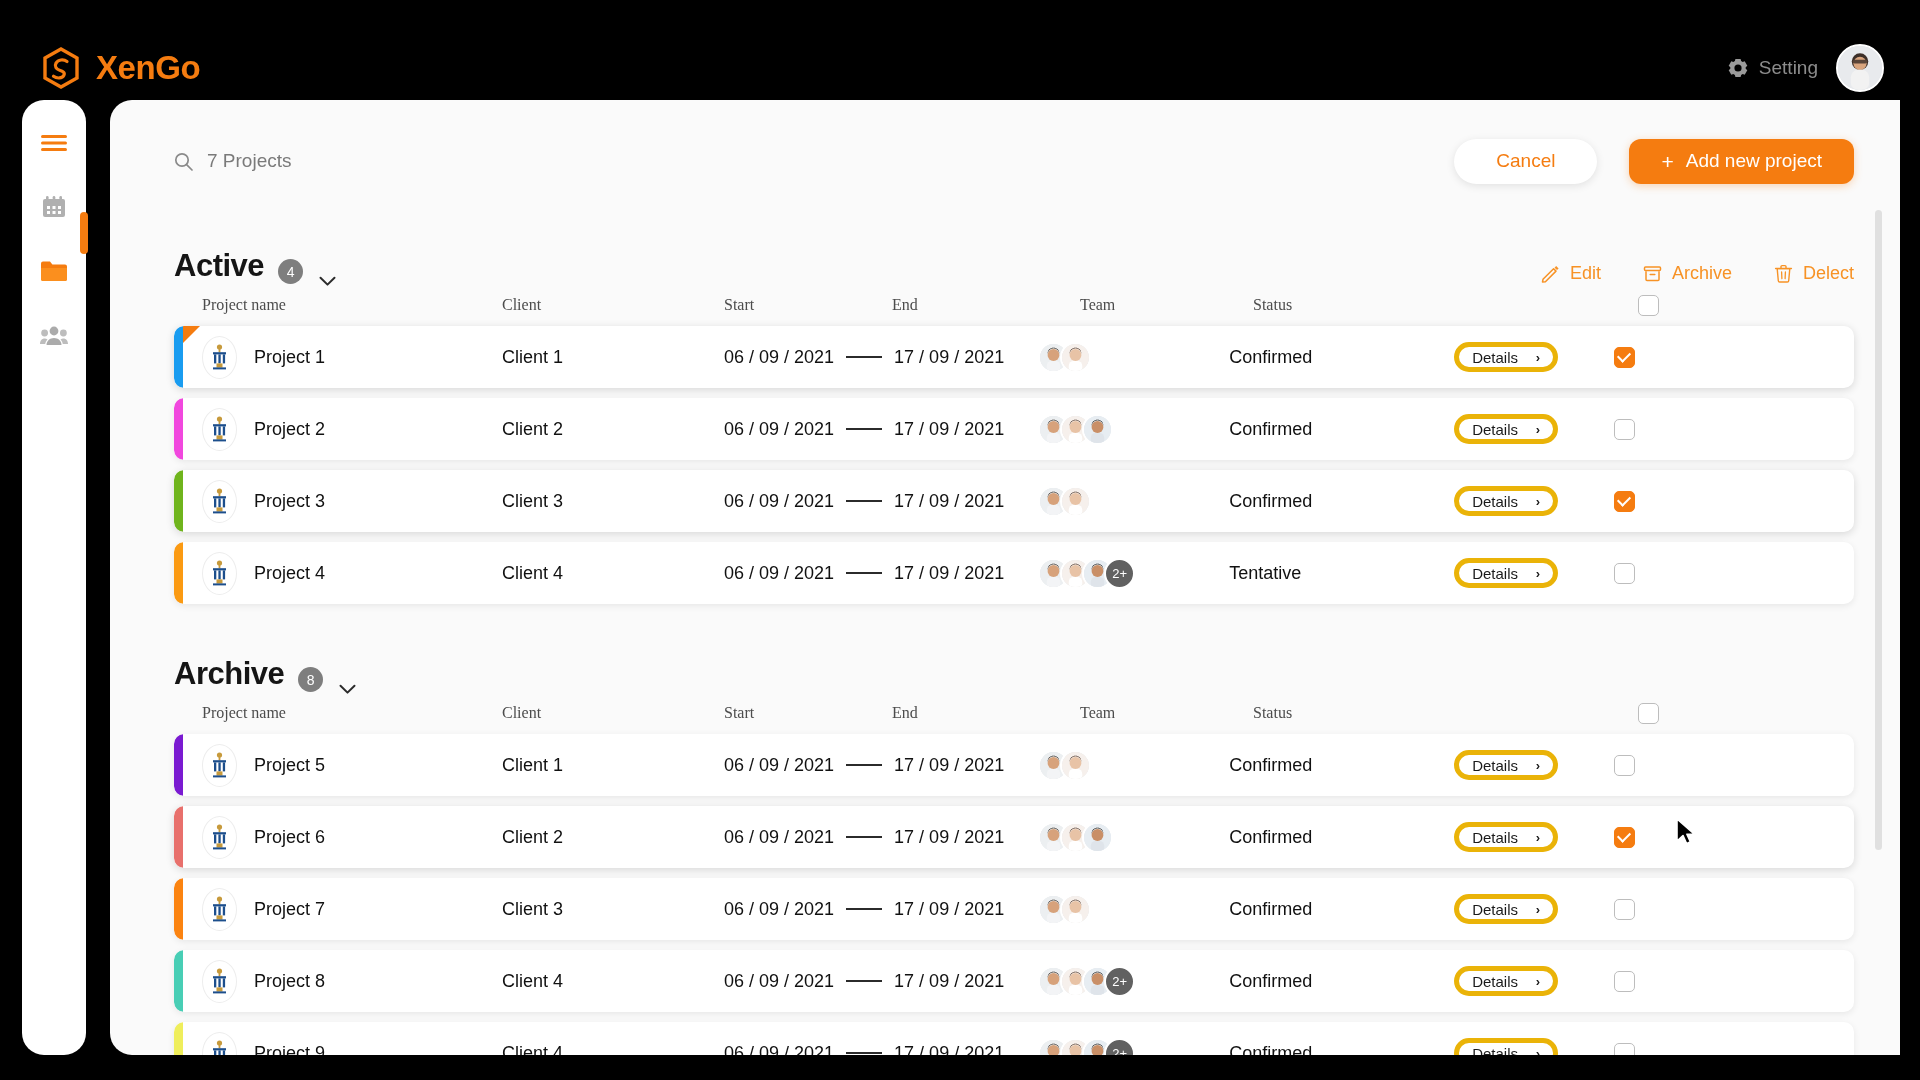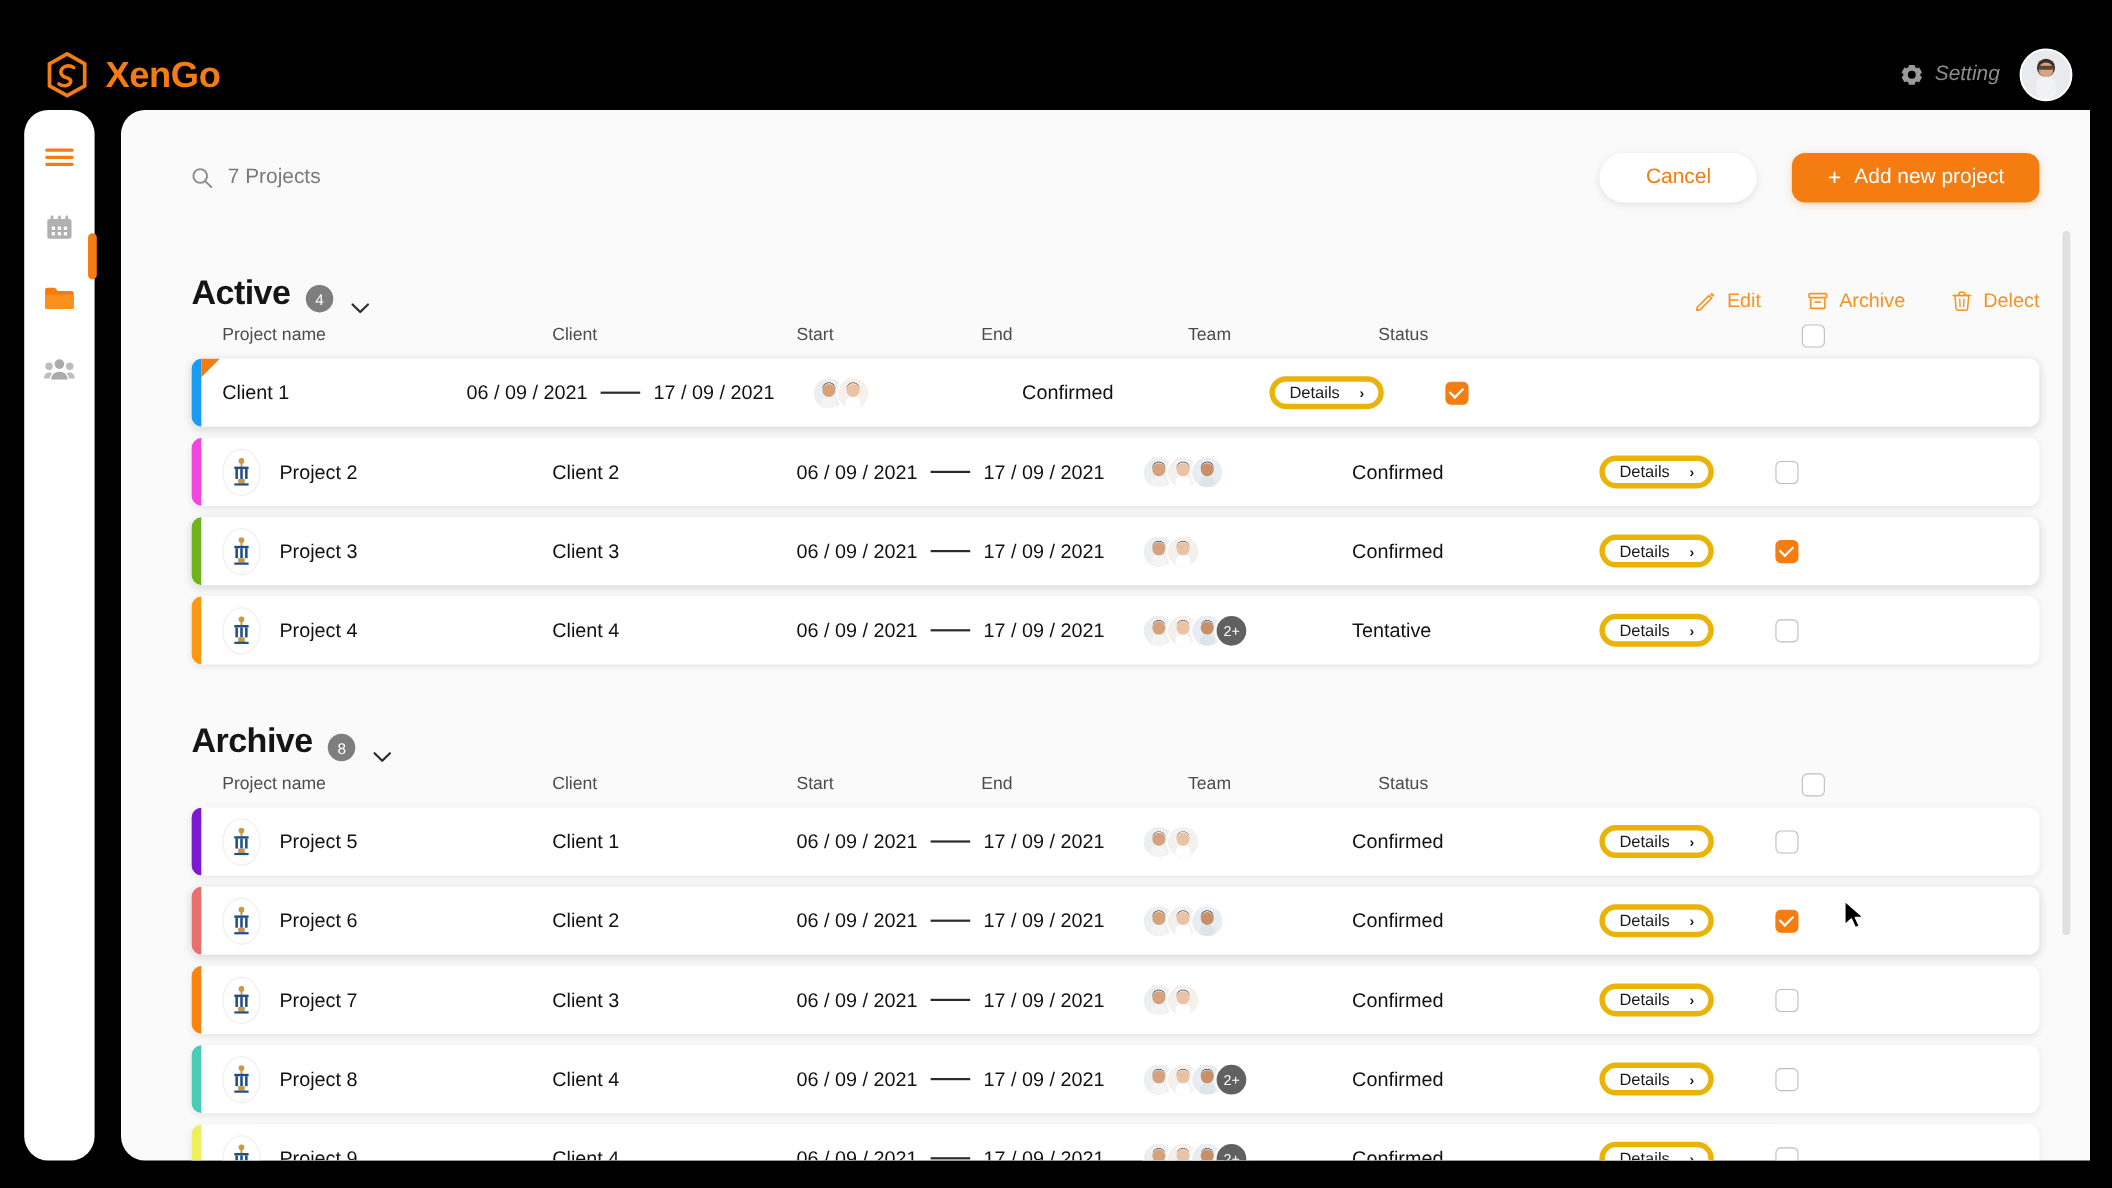--- a/index.html
+++ b/index.html
@@ -20,21 +20,21 @@
   .brand-logo { width: 42px; height: 42px; }
   .brand-name {
     color: #F57C10; font-size: 33px; font-weight: bold; letter-spacing: -0.4px;
   }
   .topbar-right {
     margin-left: auto; margin-right: 36px;
     display: flex; align-items: center; gap: 18px;
   }
   .setting-btn { display: flex; align-items: center; gap: 10px; }
   .gear-icon { width: 22px; height: 22px; display: block; }
-  .setting-label { color: #8C8C8C; font-size: 19px; font-style: italic; }
+  .setting-label { color: #8C8C8C; font-size: 19px; }
   .avatar-top {
     width: 48px; height: 48px; border-radius: 50%;
     border: 2px solid #ffffff; overflow: hidden; position: relative;
     background: #d9dde3;
   }
   .avatar-top svg { display:block; width:100%; height:100%; }
 
   
   .rail {
     position: absolute; left: 22px; top: 100px;
@@ -99,21 +99,21 @@
   .section-tools { margin-left: auto; display: flex; align-items: center; gap: 42px; }
   .tool-btn {
     display: flex; align-items: center; gap: 10px;
     color: #F79225; font-size: 18px; cursor: pointer;
   }
   .tool-btn svg { display: block; width: 19px; height: 19px; }
 
   
   .thead {
     display: flex; align-items: center; height: 42px;
-    font-size: 16px; color: #4C4C4C; padding-left: 28px;
+    font-size: 16px; color: #4C4C4C; padding-left: 28px; font-family: Liberation Serif, serif;
   }
   .c-name   { width: 300px; }
   .c-client { width: 222px; }
   .c-start  { width: 168px; }
   .c-end    { width: 188px; }
   .c-team   { width: 173px; }
   .c-status { width: 225px; }
   .c-det    { width: 150px; }
   .c-chk    { width: 40px; display: flex; justify-content: center; }
 
@@ -350,20 +350,35 @@
               <span class="c-status">Status</span>
               <span class="c-det"></span>
               <span class="c-chk">
                 <span class="chk"></span>
               </span>
             </div>
             <div class="rows">
               <div class="row sel">
                 <span class="accent" style="background:#199CF0"></span>
                 <span class="corner-fold"></span>
+                <span class="proj-cell">
+                  <span class="proj-icon">
+                    <svg width="19" height="26" viewBox="0 0 19 26">
+                      <circle cx="9.5" cy="3" r="2.6" fill="#C79A3C"></circle>
+                      <rect x="8.6" y="5" width="1.8" height="3.4" fill="#C79A3C"></rect>
+                      <rect x="3" y="8.2" width="13" height="2.2" fill="#1C4E8C"></rect>
+                      <rect x="4" y="10.4" width="2.3" height="9" fill="#1C4E8C"></rect>
+                      <rect x="8.4" y="10.4" width="2.3" height="9" fill="#1C4E8C"></rect>
+                      <rect x="12.8" y="10.4" width="2.3" height="9" fill="#1C4E8C"></rect>
+                      <rect x="6.5" y="19.4" width="6" height="4.2" fill="#C79A3C"></rect>
+                      <rect x="3" y="23.4" width="13" height="2" fill="#1C4E8C"></rect>
+                    </svg>
+                  </span>
+                  <span>Project 1</span>
+                </span>
                 <span class="c-client">Client 1</span>
                 <span class="dates">
                   <span>06 / 09 / 2021</span>
                   <span class="date-dash"></span>
                   <span>17 / 09 / 2021</span>
                 </span>
                 <span class="team" style="margin-left:34px">
                   <span class="av">
                     <svg viewBox="0 0 32 32">
                       <rect width="32" height="32" fill="#eceff1"></rect>

